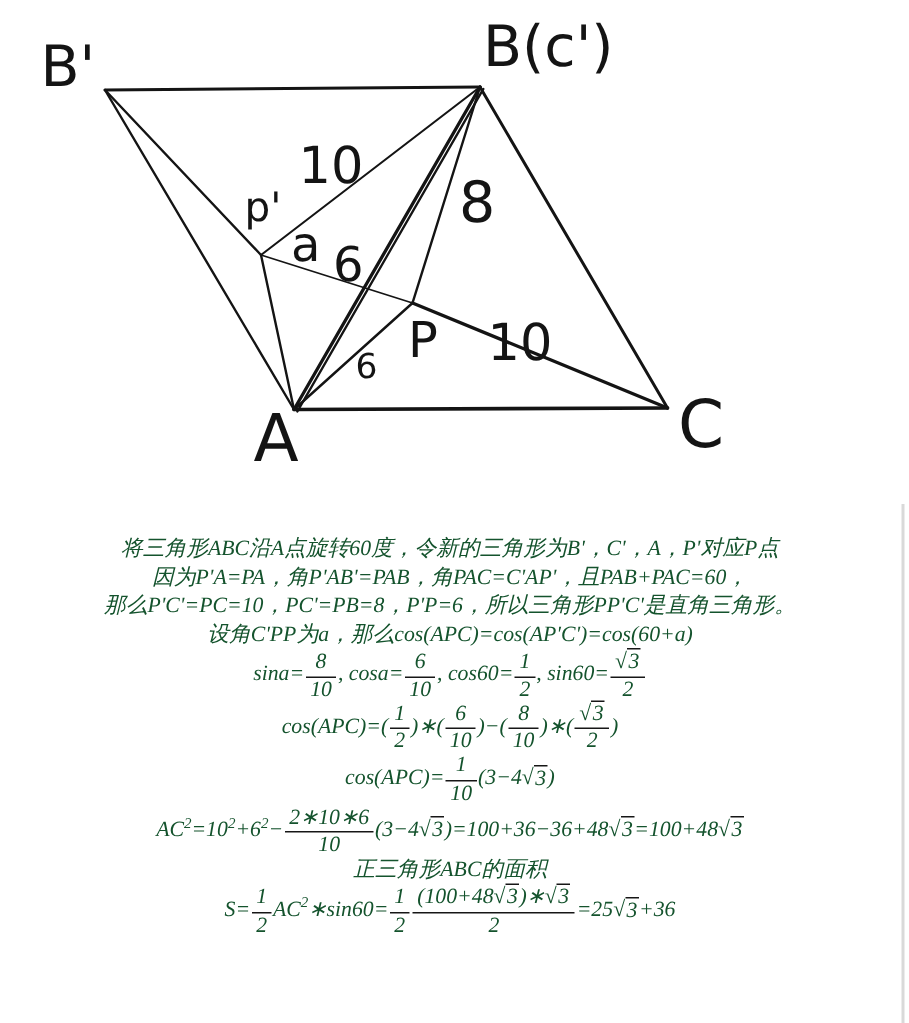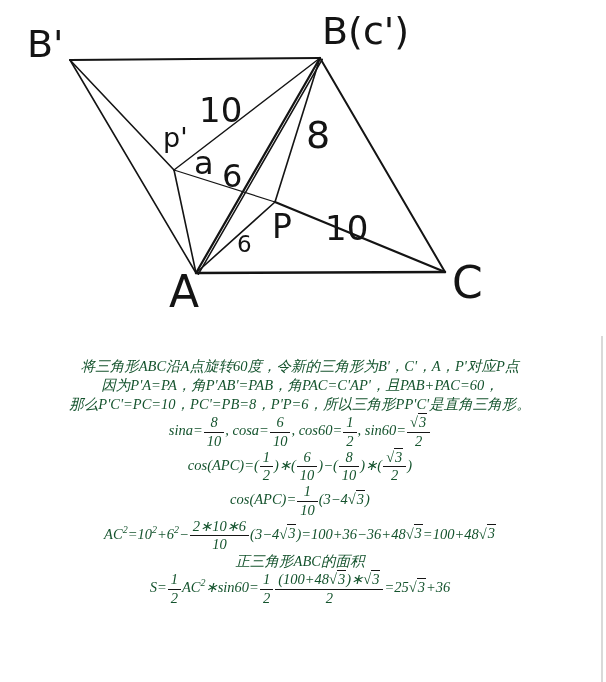--- a/index.html
+++ b/index.html
@@ -53,20 +53,21 @@
     <text x="194" y="174" font-size="32">a</text>
     <text x="222" y="187" font-size="32">6</text>
     <text x="237" y="252" font-size="23">6</text>
     <text x="325" y="240" font-size="34">10</text>
   </svg>
 
 <div id="solution">
     <div class="math-line">将三角形ABC沿A点旋转60度，令新的三角形为B'，C'，A，P'对应P点</div>
     <div class="math-line">因为P'A=PA，角P'AB'=PAB，角PAC=C'AP'，且PAB+PAC=60，</div>
     <div class="math-line">那么P'C'=PC=10，PC'=PB=8，P'P=6，所以三角形PP'C'是直角三角形。</div>
+    <div class="math-line">设角C'PP为a，那么cos(APC)=cos(AP'C')=cos(60+a)</div>
     <div class="math-line">sina=<span class="frac"><span class="num">8</span><span class="den">10</span></span>, cosa=<span class="frac"><span class="num">6</span><span class="den">10</span></span>, cos60=<span class="frac"><span class="num">1</span><span class="den">2</span></span>, sin60=<span class="frac"><span class="num"><span class="sqrt">√<span class="rad">3</span></span></span><span class="den">2</span></span></div>
     <div class="math-line">cos(APC)=(<span class="frac"><span class="num">1</span><span class="den">2</span></span>)∗(<span class="frac"><span class="num">6</span><span class="den">10</span></span>)−(<span class="frac"><span class="num">8</span><span class="den">10</span></span>)∗(<span class="frac"><span class="num"><span class="sqrt">√<span class="rad">3</span></span></span><span class="den">2</span></span>)</div>
     <div class="math-line">cos(APC)=<span class="frac"><span class="num">1</span><span class="den">10</span></span>(3−4<span class="sqrt">√<span class="rad">3</span></span>)</div>
     <div class="math-line">AC<sup>2</sup>=10<sup>2</sup>+6<sup>2</sup>−<span class="frac"><span class="num">2∗10∗6</span><span class="den">10</span></span>(3−4<span class="sqrt">√<span class="rad">3</span></span>)=100+36−36+48<span class="sqrt">√<span class="rad">3</span></span>=100+48<span class="sqrt">√<span class="rad">3</span></span></div>
     <div class="math-line">正三角形ABC的面积</div>
     <div class="math-line">S=<span class="frac"><span class="num">1</span><span class="den">2</span></span>AC<sup>2</sup>∗sin60=<span class="frac"><span class="num">1</span><span class="den">2</span></span><span class="frac"><span class="num">(100+48<span class="sqrt">√<span class="rad">3</span></span>)∗<span class="sqrt">√<span class="rad">3</span></span></span><span class="den">2</span></span>=25<span class="sqrt">√<span class="rad">3</span></span>+36</div>
   </div>
 
 <div class="panel-edge" style="left: 601px; top: 336px; width: 2px; height: 346px;"></div>
 

